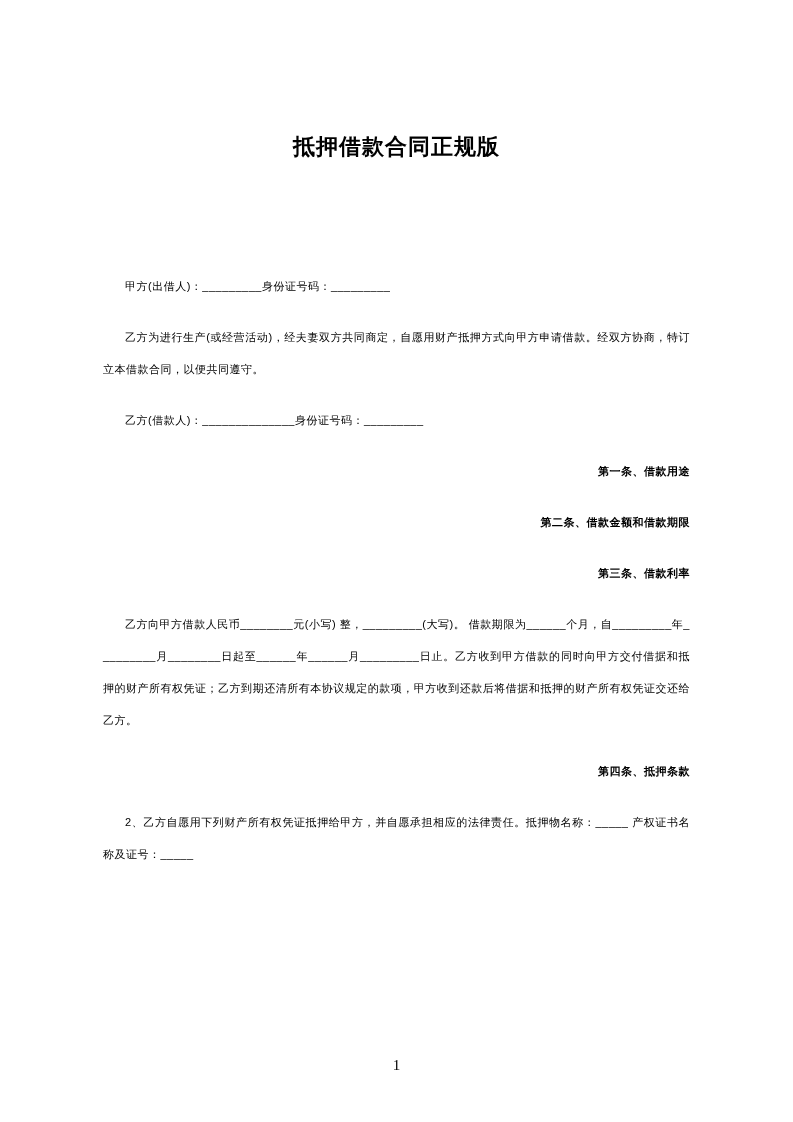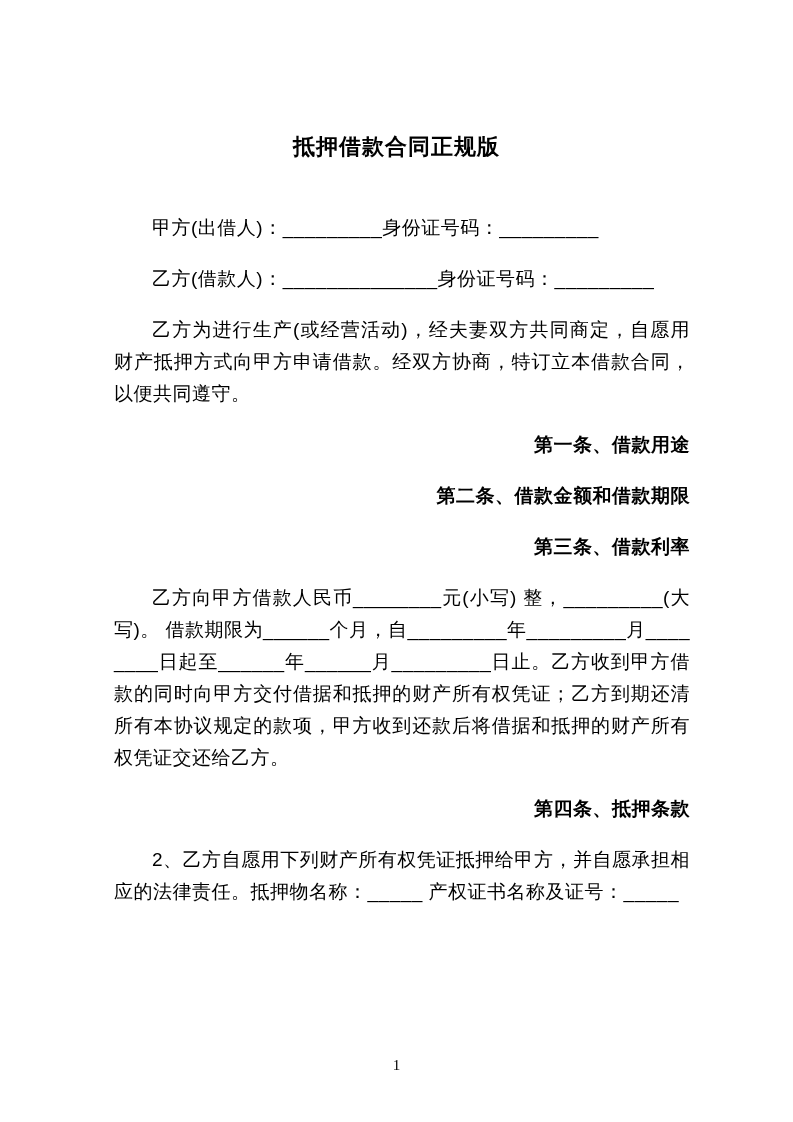--- a/index.html
+++ b/index.html
@@ -17,27 +17,27 @@
     color: #000000;
     box-sizing: border-box;
     padding: 132px 103px 0 103px;
     overflow: hidden;
   }
   .doc-title {
     text-align: center;
     font-size: 22px;
     font-weight: bold;
     letter-spacing: 1px;
-    margin: 0 0 50px 0;
+    margin: 0 0 108px 0;
     line-height: 30px;
   }
   .para {
-    font-size: 19px;
+    font-size: 11px;
     line-height: 32px;
-    margin: 0 0 19px 11px;
+    margin: 0 0 19px 0;
     text-indent: 2em;
     text-align: justify;
     letter-spacing: 0.5px;
     word-break: break-all;
   }
   .para.heading {
     font-weight: bold;
     text-align: right;
   }
   .page-number {
@@ -52,23 +52,23 @@
 </style>
 </head>
 <body>
 
 <div class="page">
 
   <h1 class="doc-title">抵押借款合同正规版</h1>
 
   <p class="para">甲方(出借人)：_________身份证号码：_________</p>
 
+  <p class="para">乙方为进行生产(或经营活动)，经夫妻双方共同商定，自愿用财产抵押方式向甲方申请借款。经双方协商，特订立本借款合同，以便共同遵守。</p>
+
   <p class="para">乙方(借款人)：______________身份证号码：_________</p>
-
-  <p class="para">乙方为进行生产(或经营活动)，经夫妻双方共同商定，自愿用财产抵押方式向甲方申请借款。经双方协商，特订立本借款合同，以便共同遵守。</p>
 
   <p class="para heading">第一条、借款用途</p>
 
   <p class="para heading">第二条、借款金额和借款期限</p>
 
   <p class="para heading">第三条、借款利率</p>
 
   <p class="para">乙方向甲方借款人民币________元(小写) 整，_________(大写)。 借款期限为______个月，自_________年_________月________日起至______年______月_________日止。乙方收到甲方借款的同时向甲方交付借据和抵押的财产所有权凭证；乙方到期还清所有本协议规定的款项，甲方收到还款后将借据和抵押的财产所有权凭证交还给乙方。</p>
 
 

